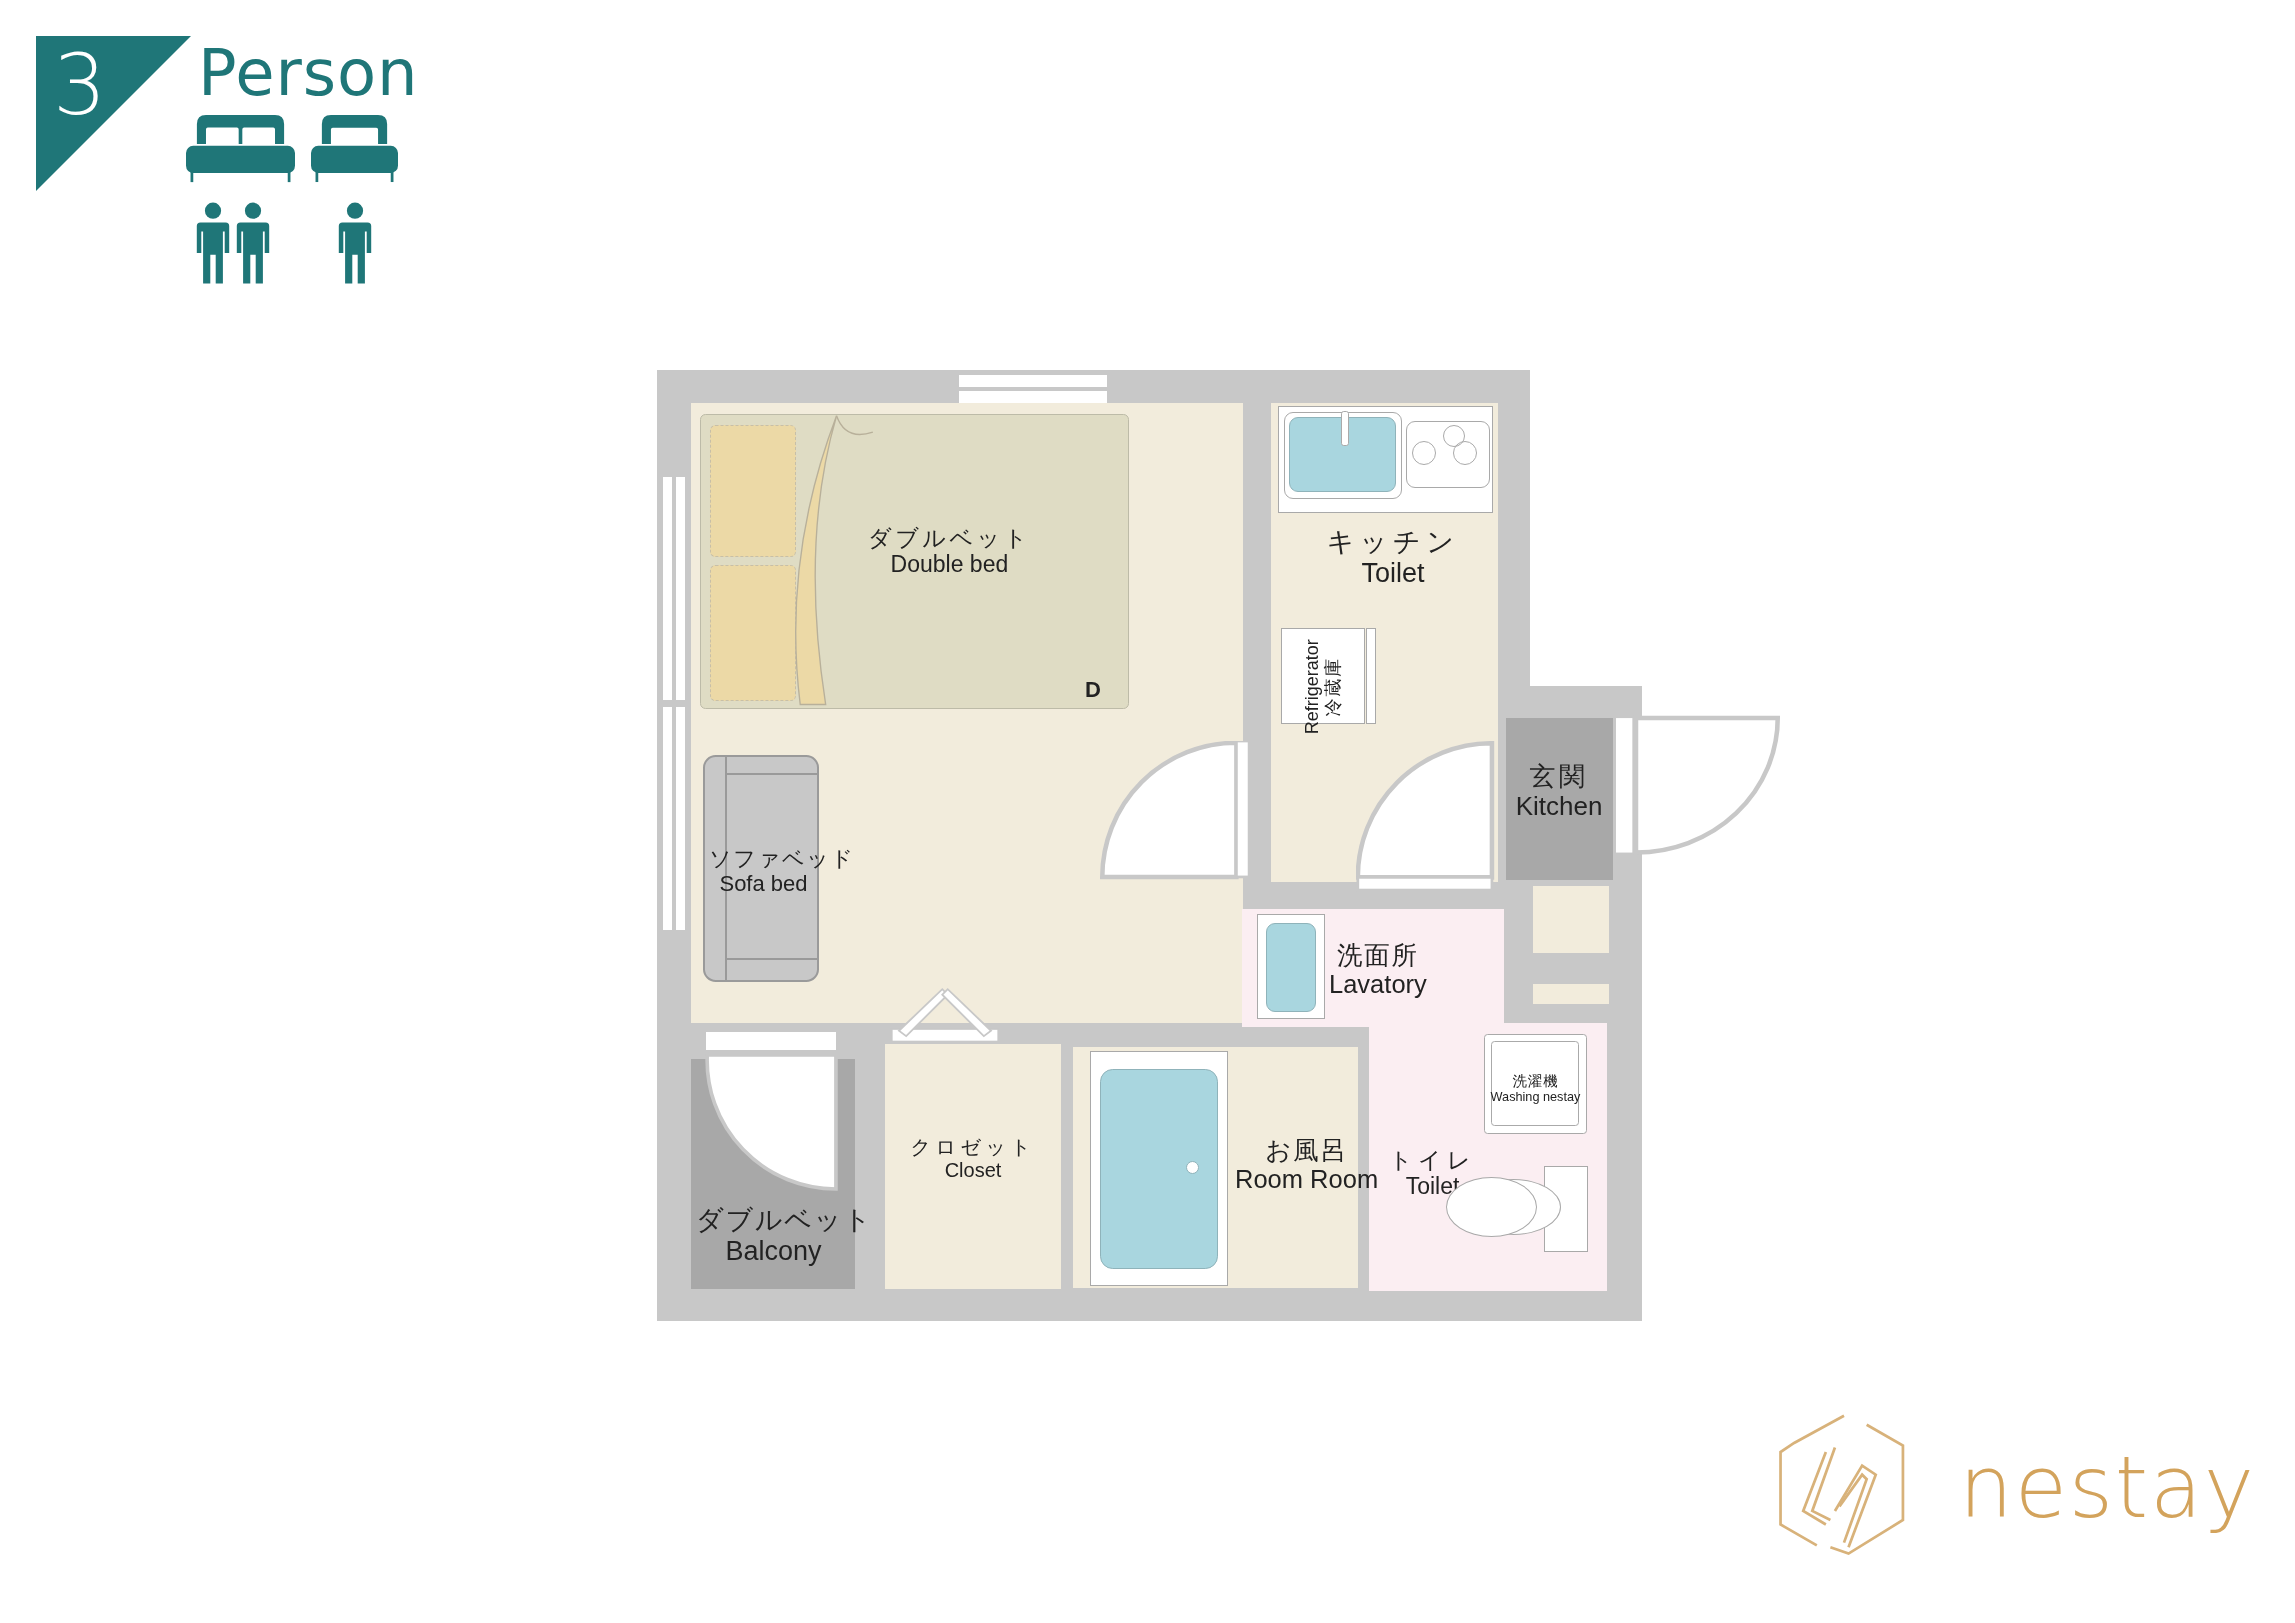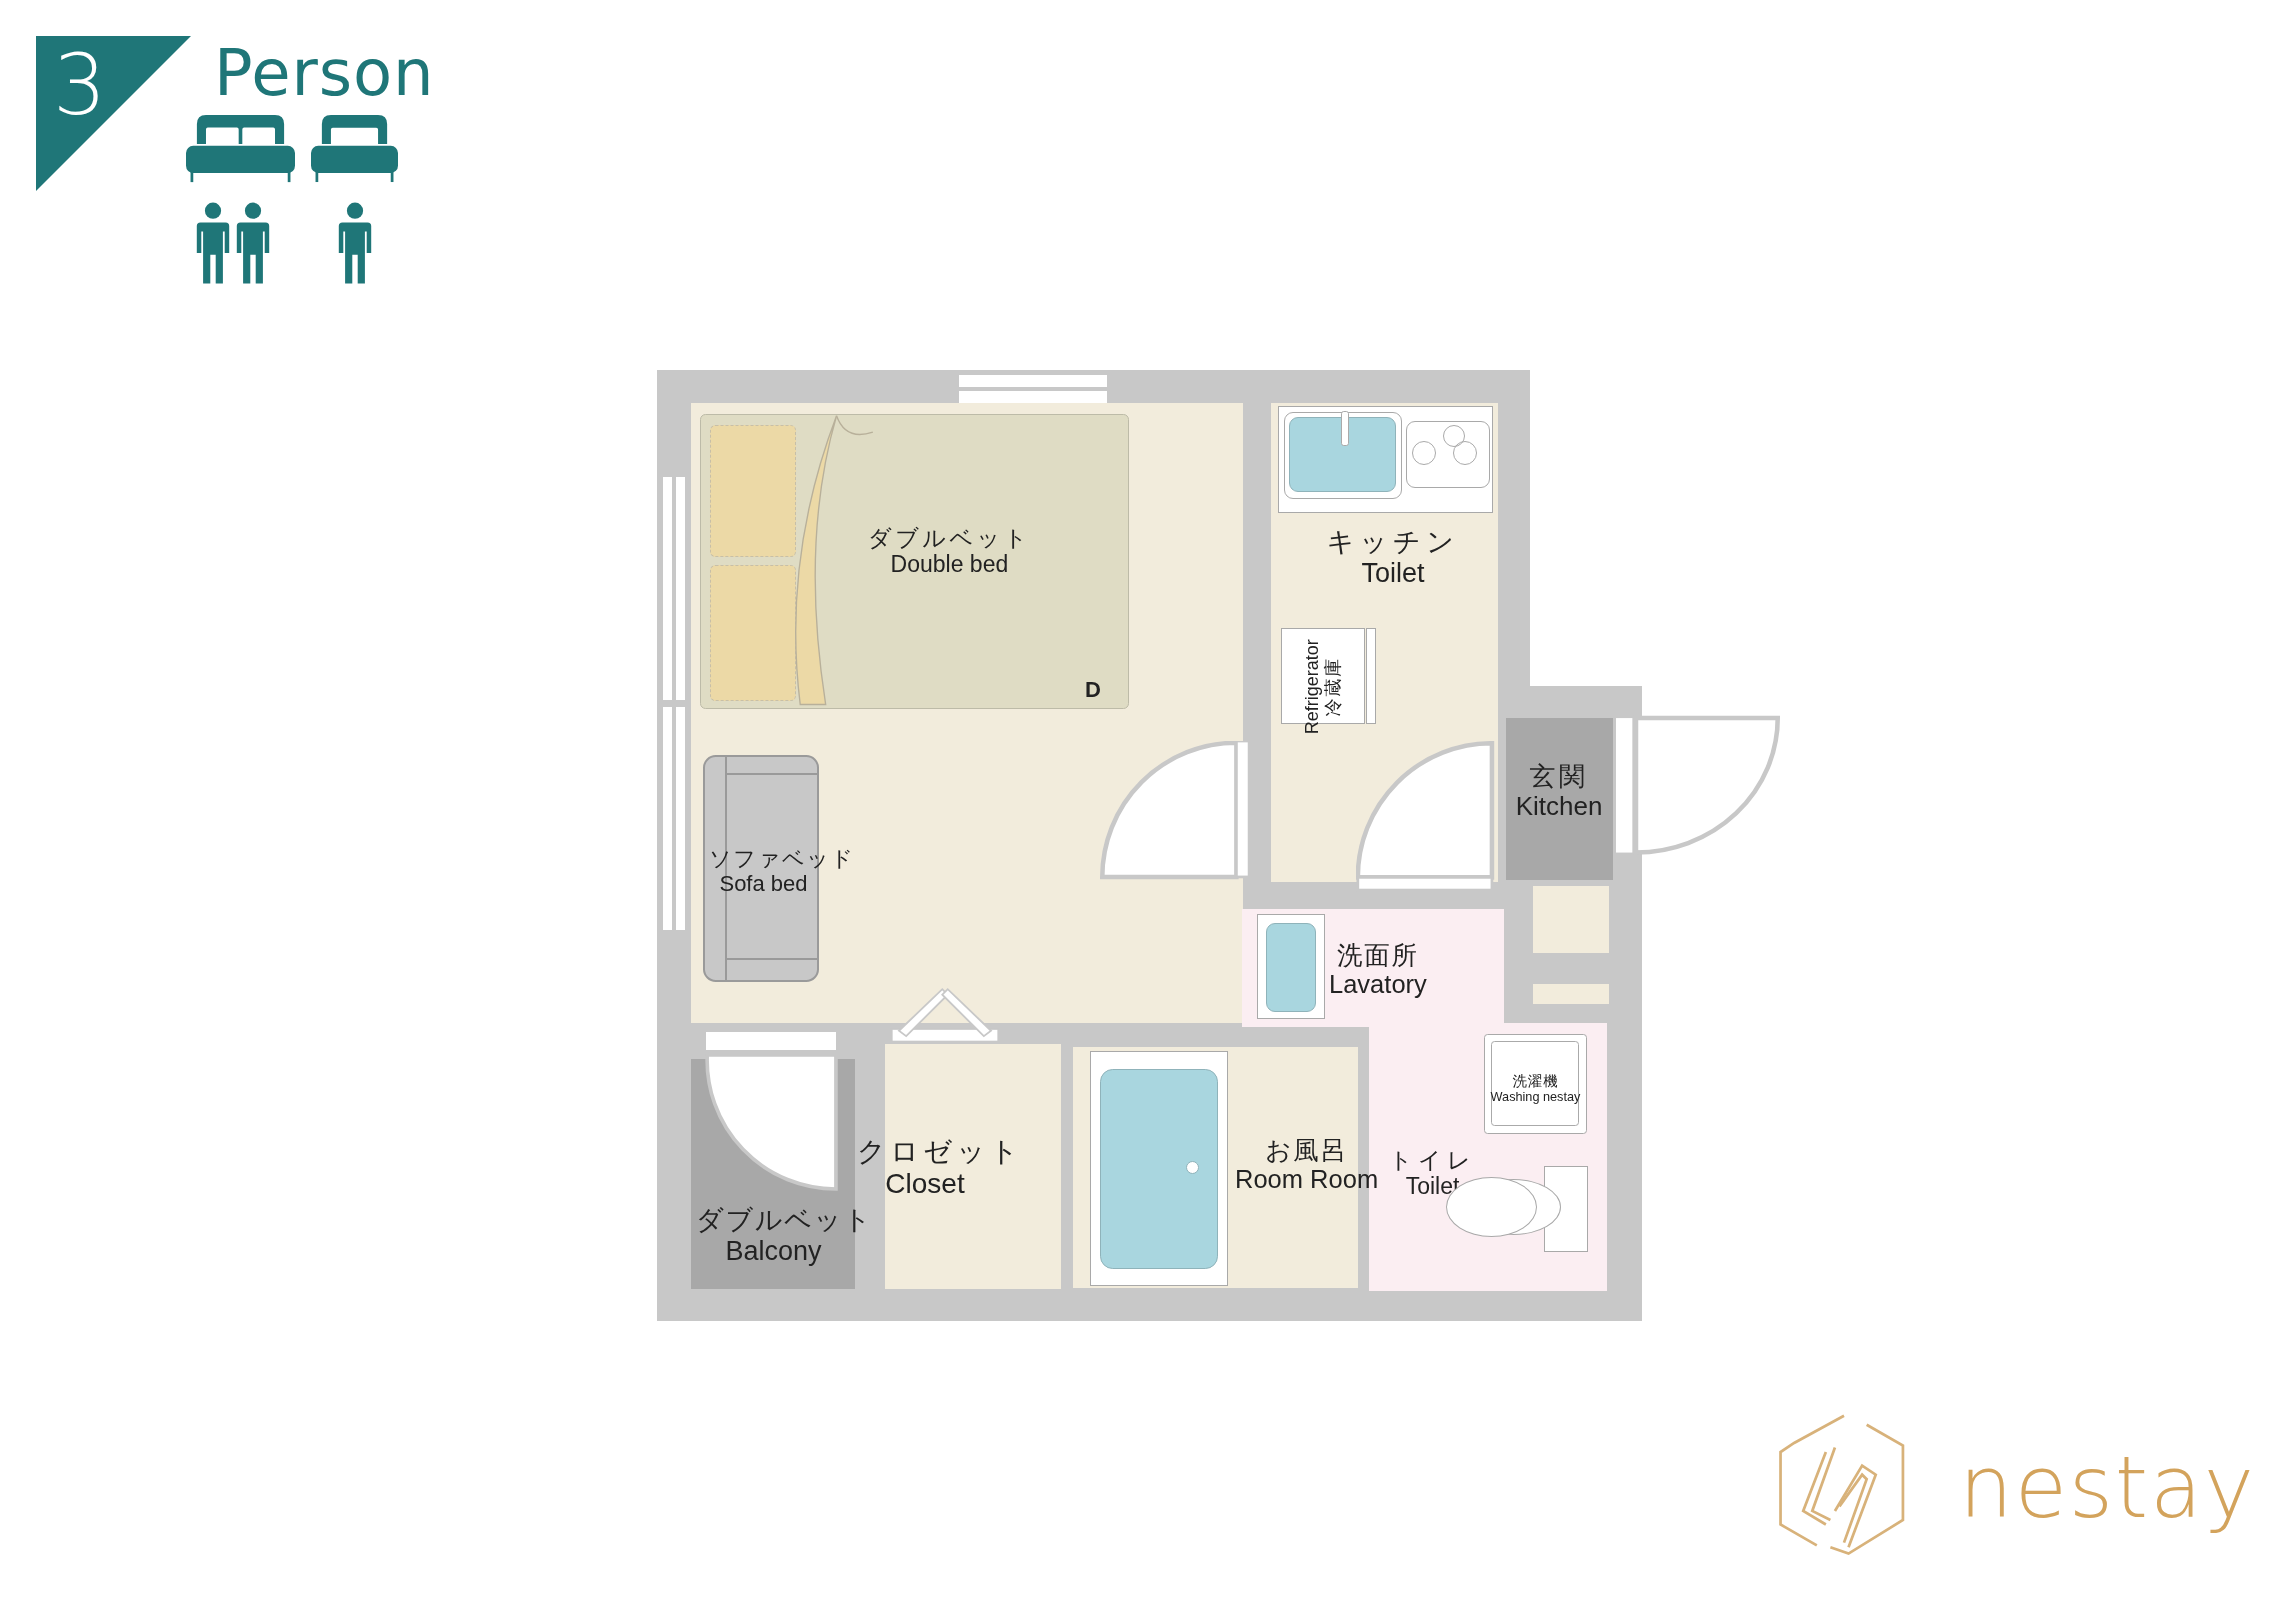--- a/index.html
+++ b/index.html
@@ -12,21 +12,21 @@
   .white { background:#ffffff; }
   .label { position:absolute; text-align:center; color:#222; line-height:1.15; white-space:nowrap; }
   .label .jp { display:block; letter-spacing:3.6px; }
   .label .en { display:block; }
   .fixture { position:absolute; box-sizing:border-box; border:1.8px solid #a9a9a9; background:#fff; }
   .blue { background:#a9d6df; border:1.8px solid #8fb3ba; box-sizing:border-box; position:absolute; }
 
   
   #badge-tri { left:36px; top:36px; width:0; height:0; border-top:155px solid #1f7678; border-right:155px solid transparent; }
   #badge-num { left:53px; top:36px; font-size:84px; color:#fff; font-family:"DejaVu Sans", sans-serif; font-weight:300; }
-  #badge-title { left:198px; top:36px; font-size:64px; color:#1f7678; font-family:"DejaVu Sans", sans-serif; letter-spacing:0.9px;margin-left:16px; }
+  #badge-title { left:198px; top:36px; font-size:64px; color:#1f7678; font-family:"DejaVu Sans", sans-serif; letter-spacing:0.9px; }
   .teal { fill:#1f7678; }
 
   
   #logo-text { left:1959px; top:1438px; font-size:85px; color:#d3a35c; font-family:"DejaVu Sans", sans-serif; font-weight:300; letter-spacing:1.8px; }
 </style>
 </head>
 <body>
 
 <div>
   <div id="badge-tri" class="abs"></div>
@@ -173,21 +173,21 @@
     <span class="jp" style="letter-spacing:1.8px">お風呂</span>
     <span class="en">Room Room</span>
   </div>
 
   <div class="abs floor" style="left:885px;top:1044px;width:176px;height:245px"></div>
   <svg class="abs" style="left:886px;top:982px" width="118" height="65" viewBox="0 0 130 72">
     <rect x="6" y="52" width="118" height="14" fill="#ffffff" stroke="#c8c8c8" stroke-width="2"></rect>
     <path d="M14 54 L62 8 L68 14 L22 60 Z" fill="#ffffff" stroke="#c8c8c8" stroke-width="2"></path>
     <path d="M116 54 L68 8 L62 14 L108 60 Z" fill="#ffffff" stroke="#c8c8c8" stroke-width="2"></path>
   </svg>
-  <div class="label" style="left:857px;top:1136px;width:136px;font-size:28px">
+  <div class="label" style="left:905px;top:1136px;width:136px;font-size:20px">
     <span class="jp" style="letter-spacing:4.5px">クロゼット</span>
     <span class="en">Closet</span>
   </div>
 
   <div class="abs darkgray" style="left:691px;top:1059px;width:164px;height:230px"></div>
   <div class="abs white" style="left:706px;top:1032px;width:130px;height:18px"></div>
   <svg class="abs" style="left:700px;top:1053px" width="145" height="145" viewBox="0 0 160 160">
     <path d="M8 2 L150 2 L150 150 A142 142 0 0 1 8 2 Z" fill="#ffffff" stroke="#c8c8c8" stroke-width="4"></path>
   </svg>
   <div class="label" style="left:696px;top:1205px;width:155px;font-size:27px">

